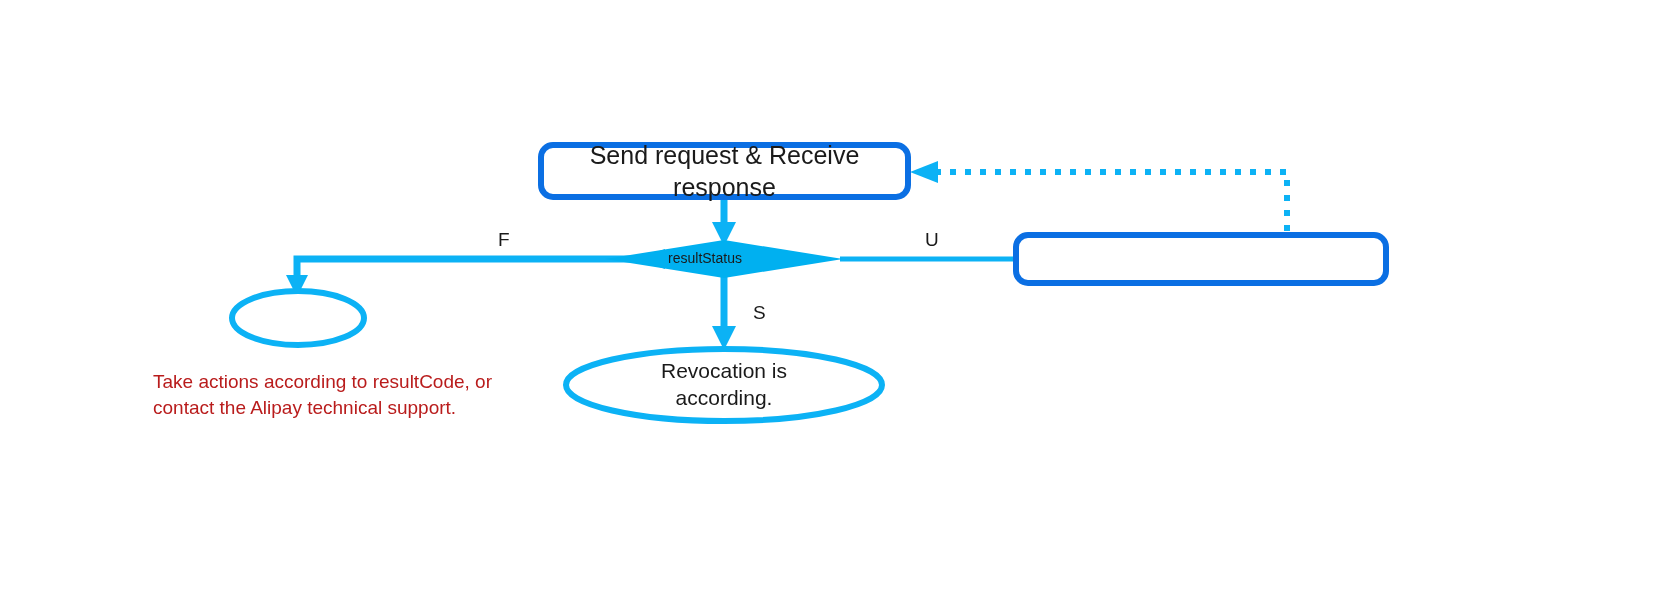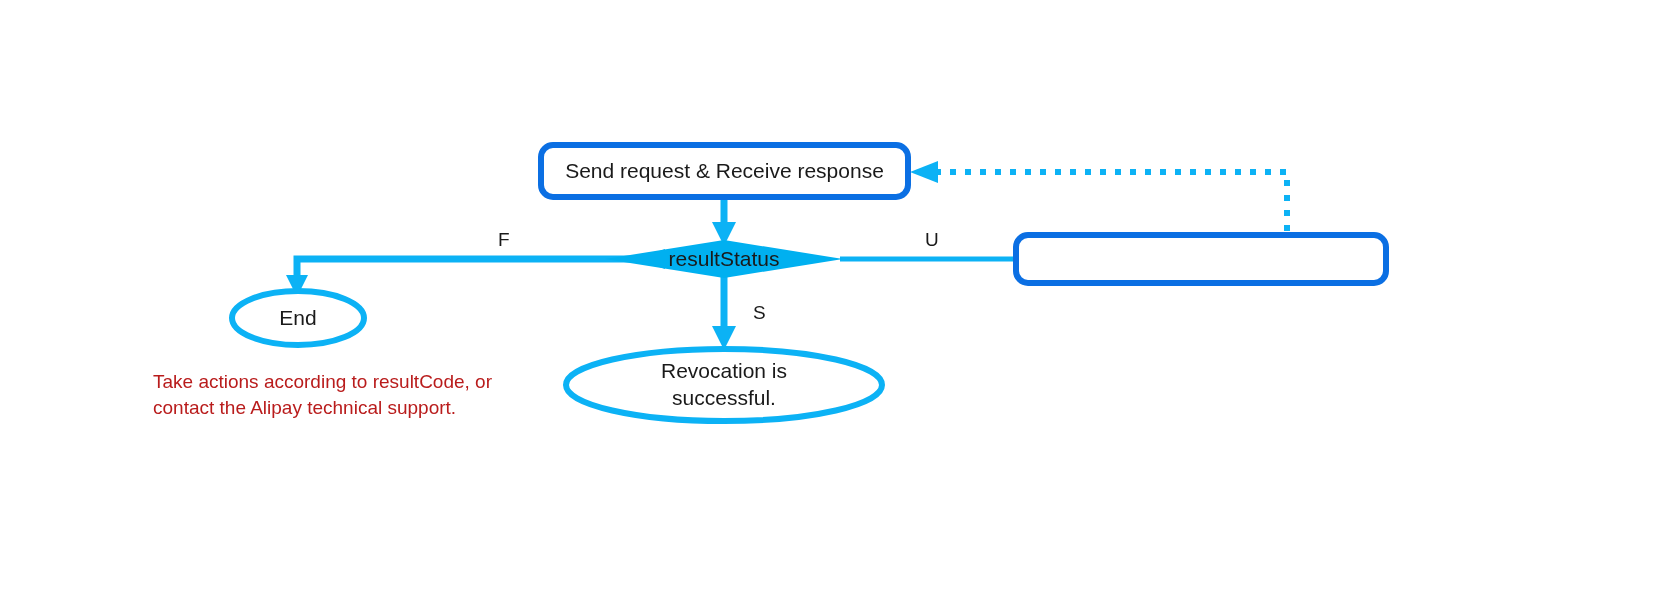--- a/index.html
+++ b/index.html
@@ -104,28 +104,27 @@
     <g>
       <ellipse cx="298" cy="318" rx="66" ry="27" fill="#ffffff" stroke="#0cb2f5" stroke-width="6"></ellipse>
     </g>
 
     <g>
       <ellipse cx="724" cy="385" rx="158" ry="36" fill="#ffffff" stroke="#0cb2f5" stroke-width="6"></ellipse>
     </g>
 
   </svg>
 
-  <div class="node-label" style="left:541px; top:145px; width:367px; height:52px; font-size:21px;">Send request &amp; Receive response</div>
+  <div class="node-label" style="left:541px; top:145px; width:367px; height:52px; font-size:25px;">Send request &amp; Receive response</div>
 
-  <div class="node-label" style="left:605px; top:240px; width:238px; height:38px; font-size:21px;">resultStatus</div>
+  <div class="node-label" style="left:586px; top:240px; width:238px; height:38px; font-size:14px;">resultStatus</div>
 
-  <div class="node-label" style="left:232px; top:291px; width:132px; height:54px; font-size:21px;">End</div>
 
   <div class="node-label" style="left:566px; top:349px; width:316px; height:72px; font-size:21px;">Revocation is
-successful.</div>
+according.</div>
 
 
   <div class="edge-label" style="left:498px; top:230px;">F</div>
 
   <div class="edge-label" style="left:753px; top:303px;">S</div>
 
   <div class="edge-label" style="left:925px; top:230px;">U</div>
 
   <div class="note" style="left:153px; top:369px; width:420px;">Take actions according to resultCode,  or
 contact the Alipay technical support.</div>

